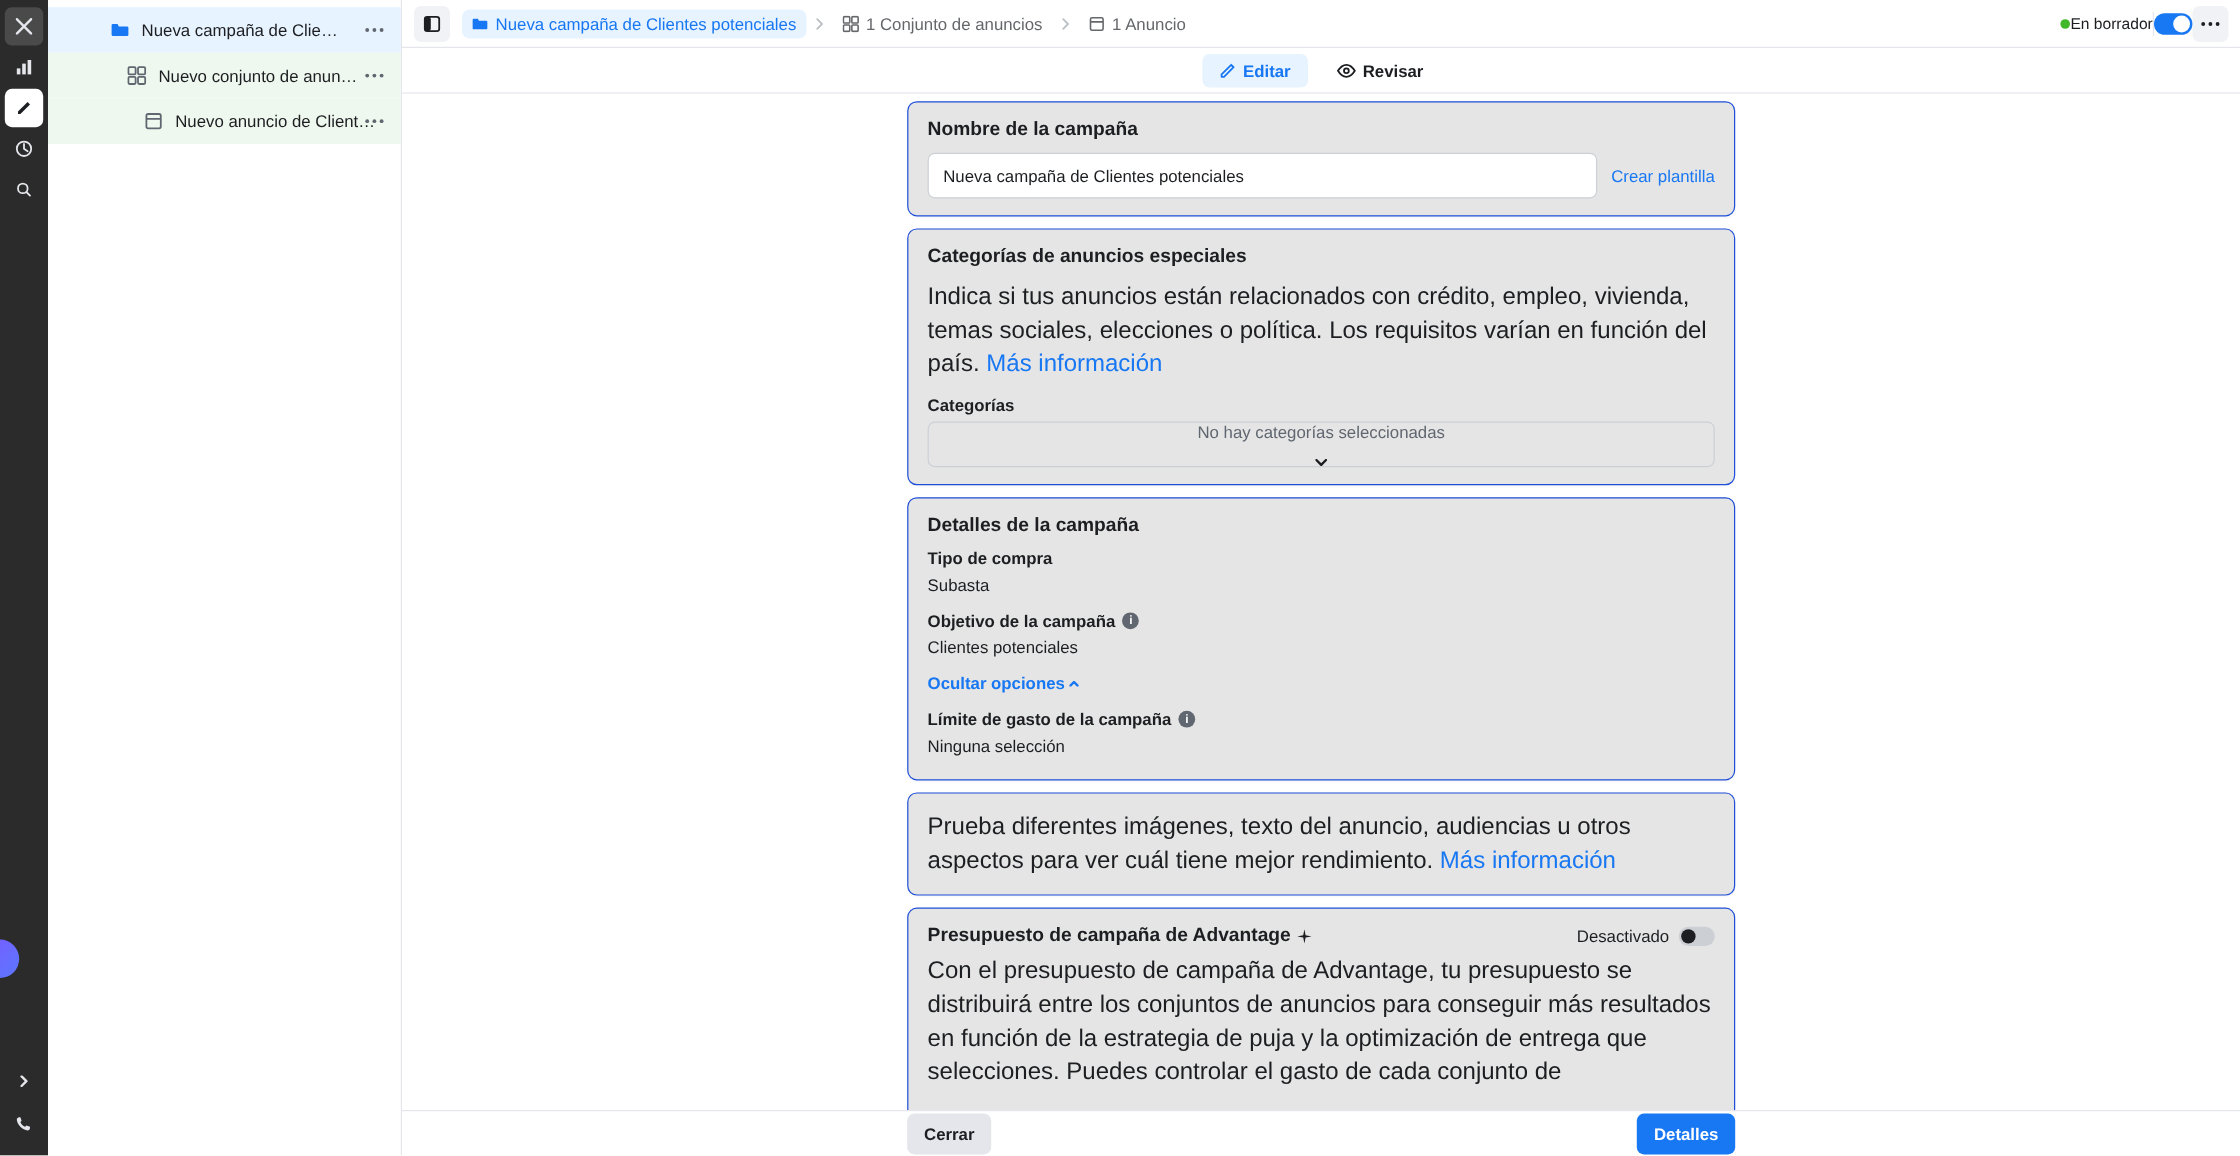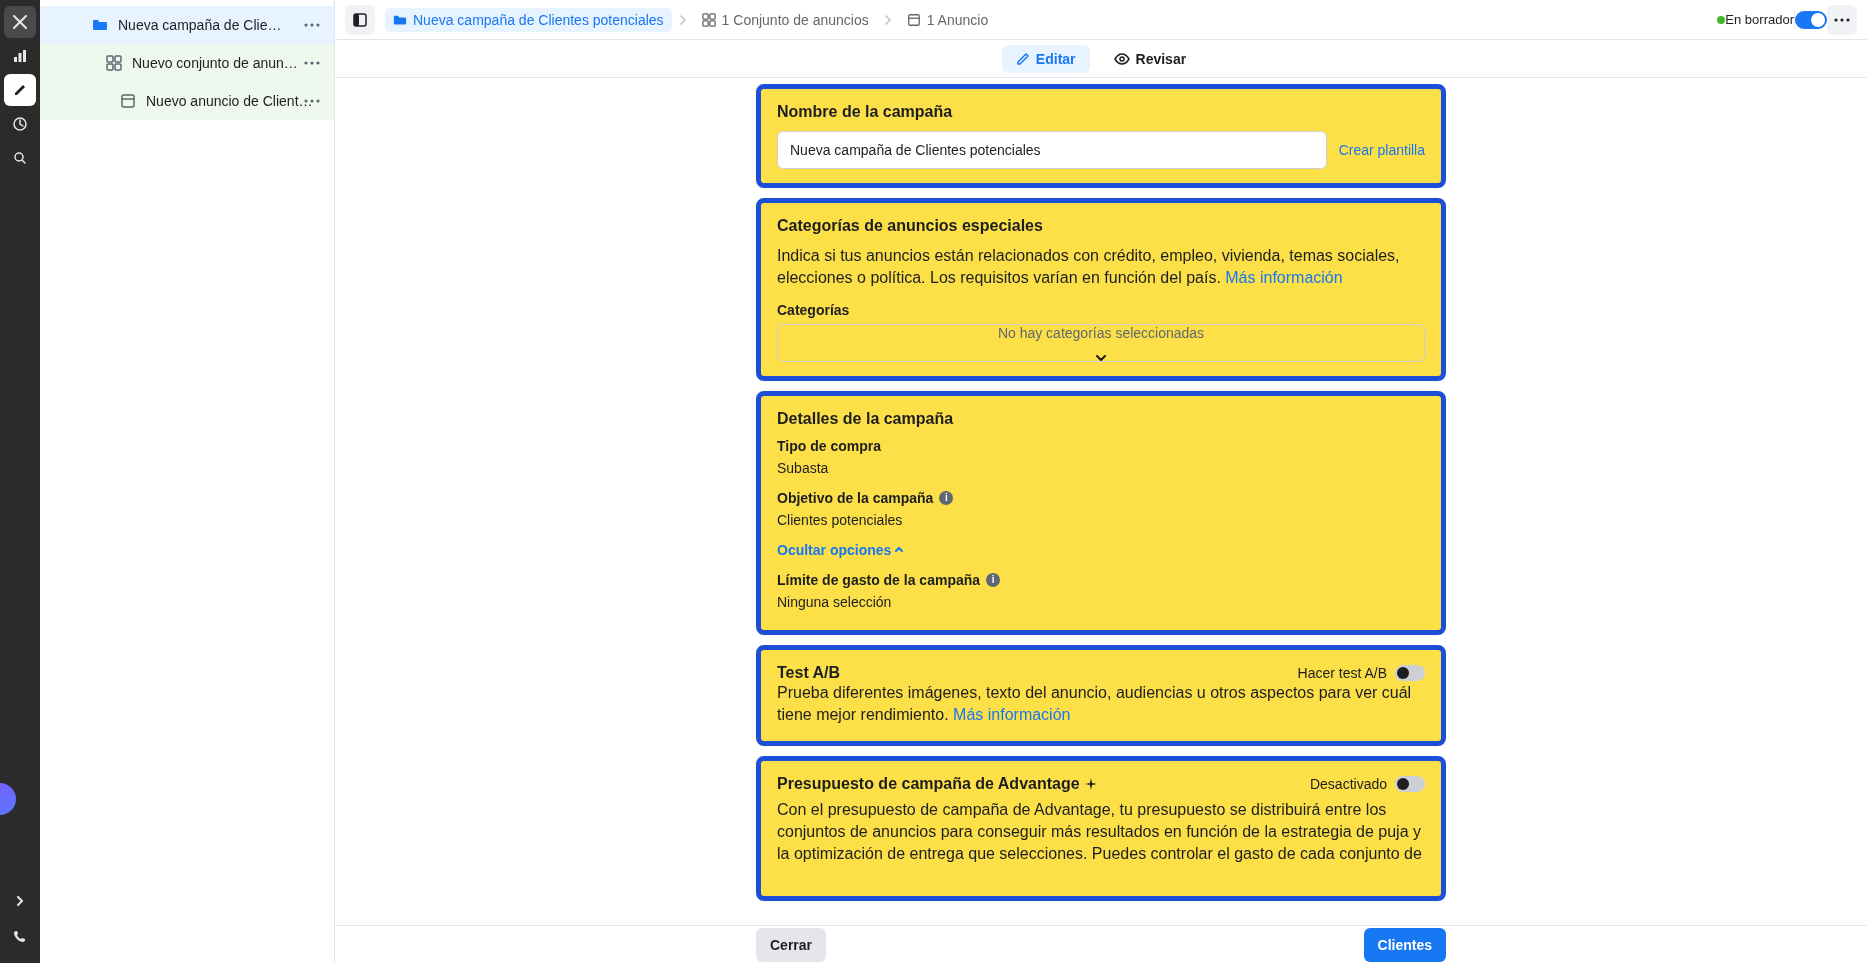--- a/index.html
+++ b/index.html
@@ -39,27 +39,27 @@
 .toggle-pill .knob { position:absolute; width:14px; height:14px; border-radius:50%; background:#fff; top:2px; right:2px; }
 .more-btn { width:30px; height:30px; border-radius:6px; background:#f0f2f5; display:flex; align-items:center; justify-content:center; cursor:pointer; color:#1c1e21; }
 
 .subbar { height: 38px; display:flex; align-items:center; justify-content:center; gap:10px; border-bottom: 1px solid #e4e6eb; }
 .subtab { display:flex; align-items:center; gap:6px; padding:6px 14px; border-radius:6px; cursor:pointer; font-size: 14px; font-weight:600; }
 .subtab.edit { background:#e7f3ff; color:#1877f2; }
 .subtab.review { color:#1c1e21; }
 
 .content-wrap { flex:1; overflow:auto; background:#fff; }
 .content { margin: 0 auto; width: 690px; padding-top: 6px; padding-bottom: 30px; }
-.card { border:5px solid #1d4ed8; border-radius:8px; padding:14px 16px; margin-bottom: 10px; background:#fde047; box-shadow: 0 1px 2px rgba(0,0,0,0.03); }
+.card { border:1px solid #1d4ed8; border-radius:8px; padding:14px 16px; margin-bottom: 10px; background:#e5e5e5; box-shadow: 0 1px 2px rgba(0,0,0,0.03); }
 .card-title { font-size:16px; font-weight:700; color:#1c1e21; margin-bottom:10px; }
 .name-row { display:flex; align-items:center; gap:12px; }
 .text-input { flex:1; height:38px; border:1px solid #ccd0d5; border-radius:6px; padding:0 12px; font-size:14px; color:#1c1e21; background:#fff; }
 .link { color:#1877f2; cursor:pointer; font-size:14px; }
 .link-inline { color:#1877f2; cursor:pointer; }
-.card-subtext { font-size:16px; color:#1c1e21; margin-bottom:12px; line-height:1.4; }
+.card-subtext { font-size:20px; color:#1c1e21; margin-bottom:12px; line-height:1.4; }
 .field-label { font-size:14px; font-weight:600; color:#1c1e21; margin-bottom:6px; display:flex; align-items:center; gap:6px; }
 .field-value { font-size:14px; color:#1c1e21; margin-bottom:14px; }
 .dropdown { height:38px; border:1px solid #ccd0d5; border-radius:6px; display:flex; align-items:center; padding:0 12px; justify-content:space-between; cursor:pointer; color:#606770;flex-direction:column; }
 .dropdown .caret { color:#1c1e21; }
 .hide-options { color:#1877f2; font-weight:600; cursor:pointer; display:flex; align-items:center; gap:4px; margin-bottom:14px; font-size:14px; }
 .info-icon { width:14px; height:14px; border-radius:50%; background:#606770; color:#fff; font-size:10px; display:inline-flex; align-items:center; justify-content:center; font-weight:700; }
 
 .card-head-row { display:flex; align-items:center; justify-content:space-between; }
 .small-switch-row { display:flex; align-items:center; gap:8px; }
 .switch-off { width:30px; height:16px; border-radius:8px; background:#ccd0d5; position:relative; display:inline-block; cursor:pointer; }
@@ -310,29 +310,20 @@
           </div>
 
           <div class="field-label">
             <span>Límite de gasto de la campaña</span>
             <span class="info-icon">i</span>
           </div>
           <div class="field-value" style="margin-bottom:6px;">Ninguna selección</div>
         </div>
 
         <div class="card">
-          <div class="card-head-row">
-            <div class="card-title" style="margin-bottom:0;">Test A/B</div>
-            <div class="small-switch-row">
-              <span class="switch-label">Hacer test A/B</span>
-              <span class="switch-off">
-                  <span class="knob"></span>
-                </span>
-            </div>
-          </div>
           <div class="card-subtext" style="margin-bottom:0;">
             <span>Prueba diferentes imágenes, texto del anuncio, audiencias u otros aspectos para ver cuál tiene mejor rendimiento. </span><span class="link-inline">Más información</span>
           </div>
         </div>
 
         <div class="card">
           <div class="card-head-row">
             <div class="card-title" style="margin-bottom:0; display:flex; align-items:center; gap:4px;">
               <span>Presupuesto de campaña de Advantage</span>
               <span class="plus-icon">
@@ -350,17 +341,17 @@
           </div>
           <div class="card-subtext" style="margin-top:6px; margin-bottom:16px;">Con el presupuesto de campaña de Advantage, tu presupuesto se distribuirá entre los conjuntos de anuncios para conseguir más resultados en función de la estrategia de puja y la optimización de entrega que selecciones. Puedes controlar el gasto de cada conjunto de</div>
         </div>
 
       </div>
     </div>
 
     <div class="footer">
       <div class="inner">
         <button class="btn btn-close">Cerrar</button>
-        <button class="btn btn-primary">Clientes</button>
+        <button class="btn btn-primary">Detalles</button>
       </div>
     </div>
   </div>
 </div>
 
 </body></html>

